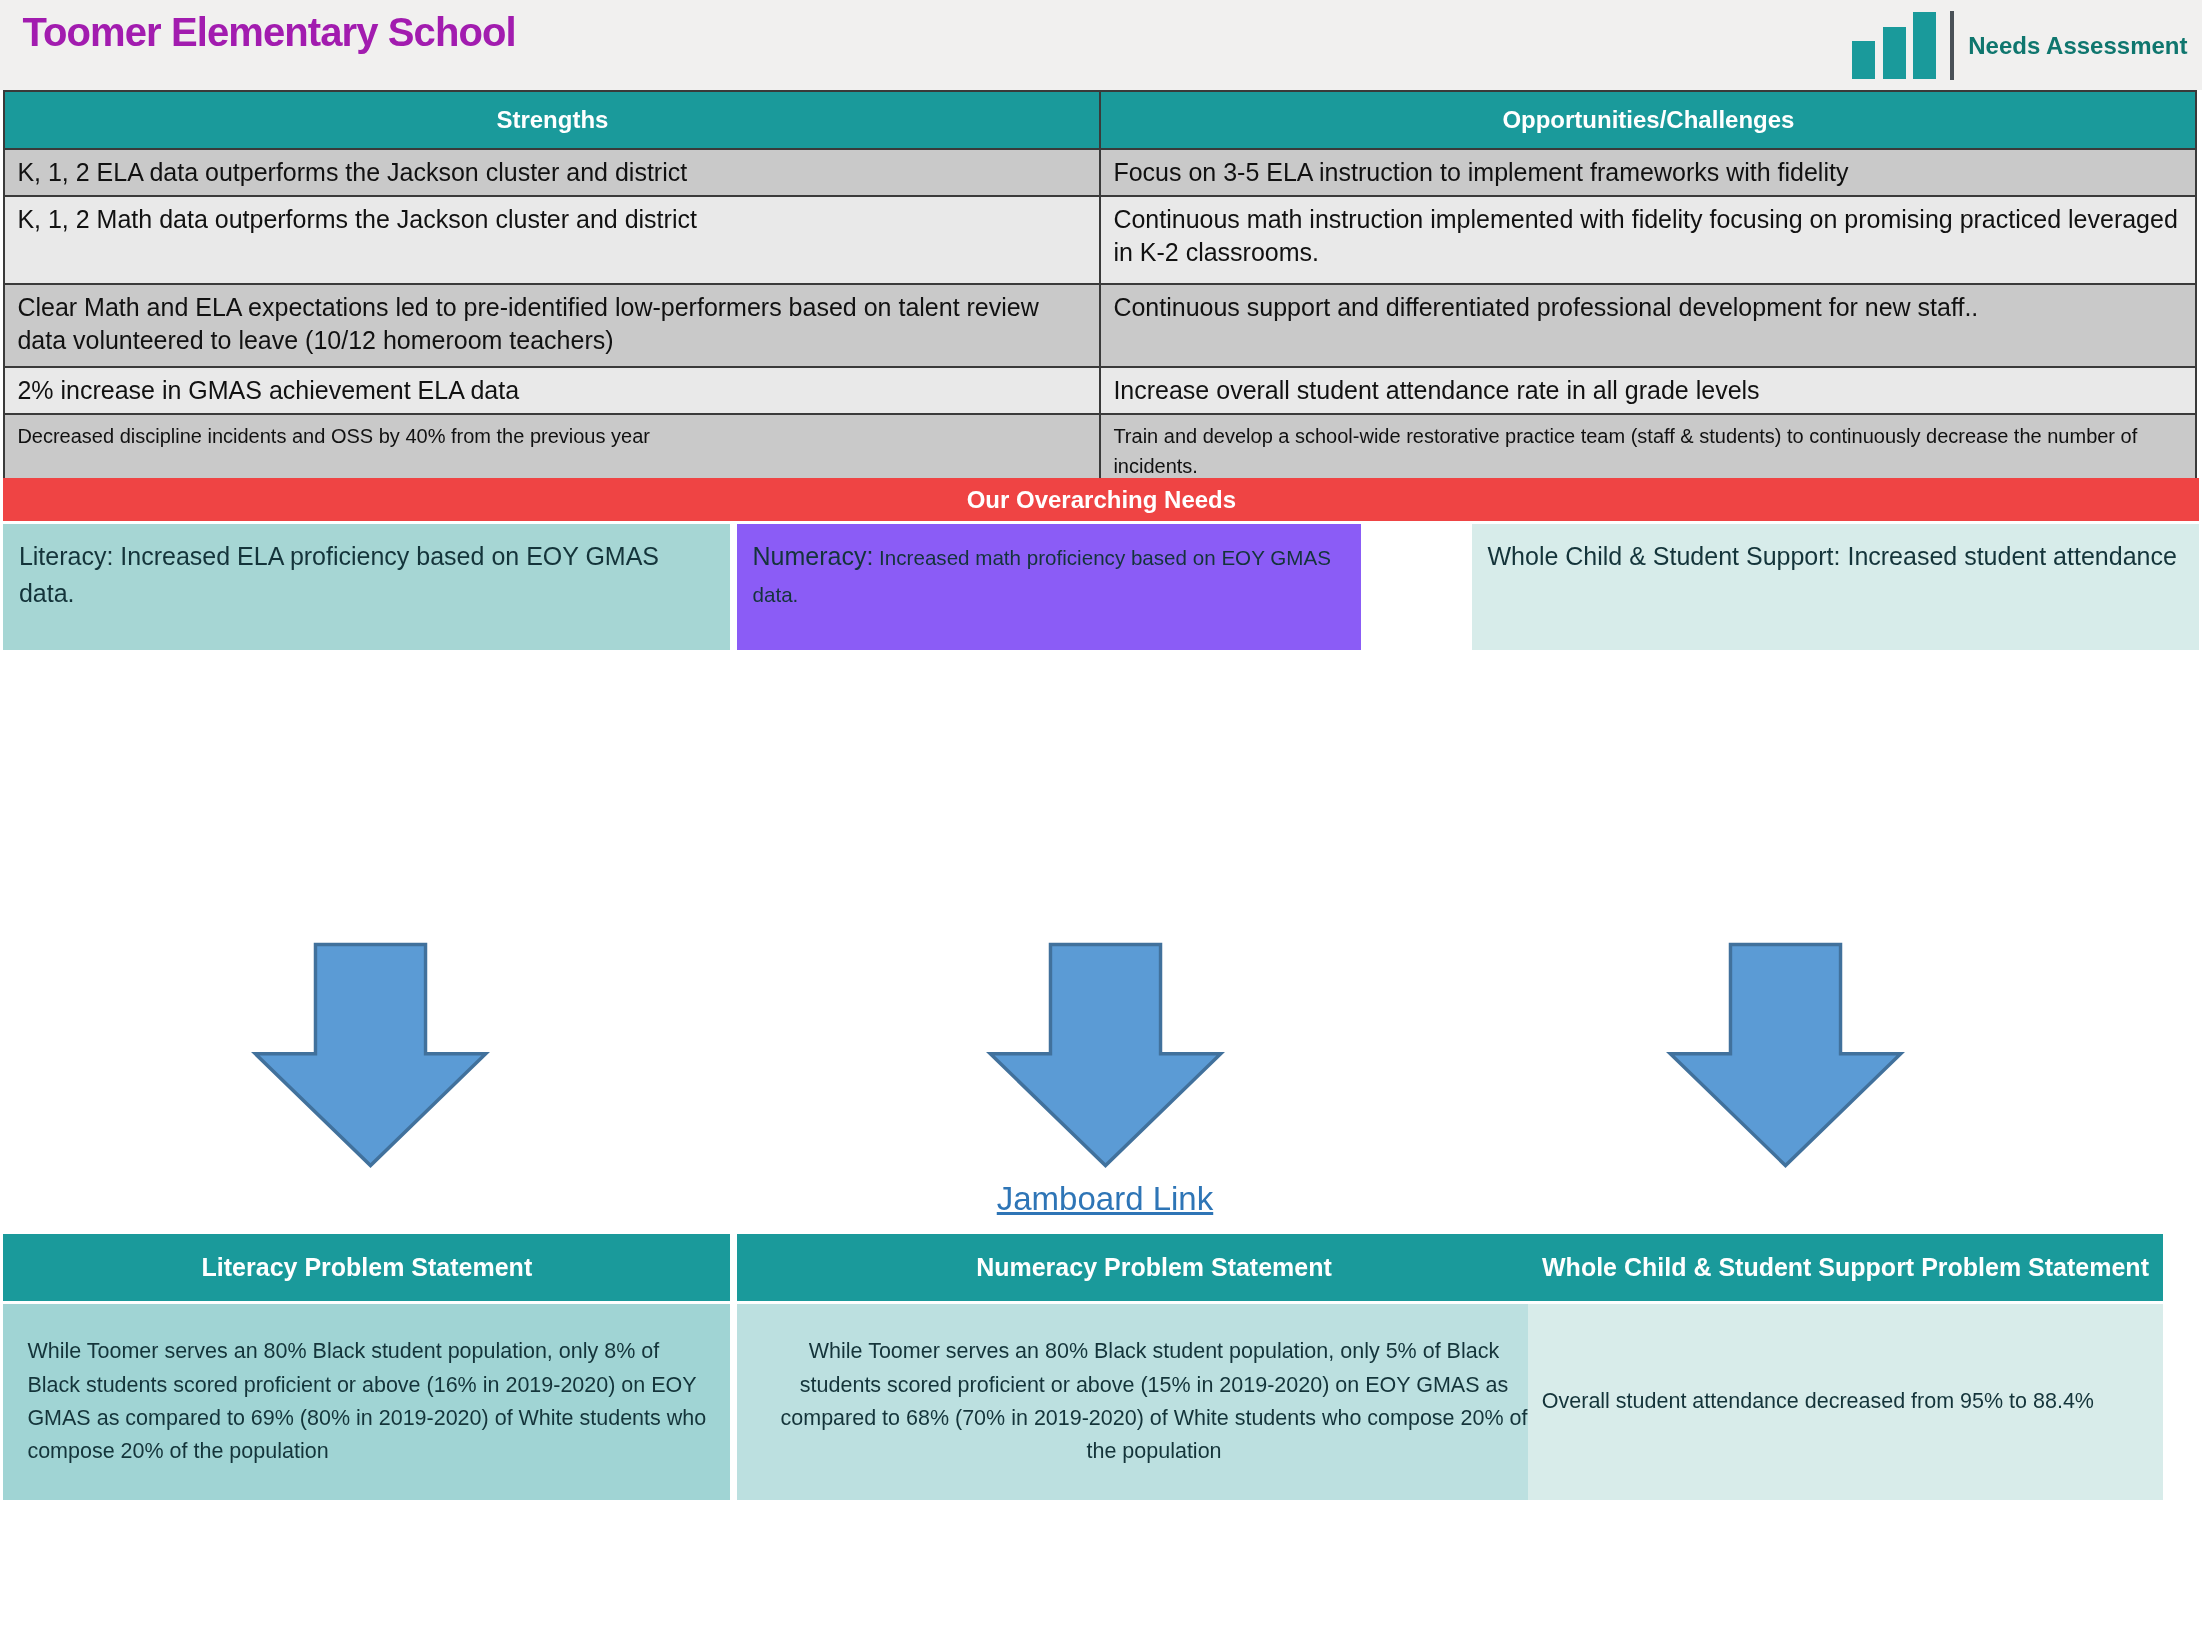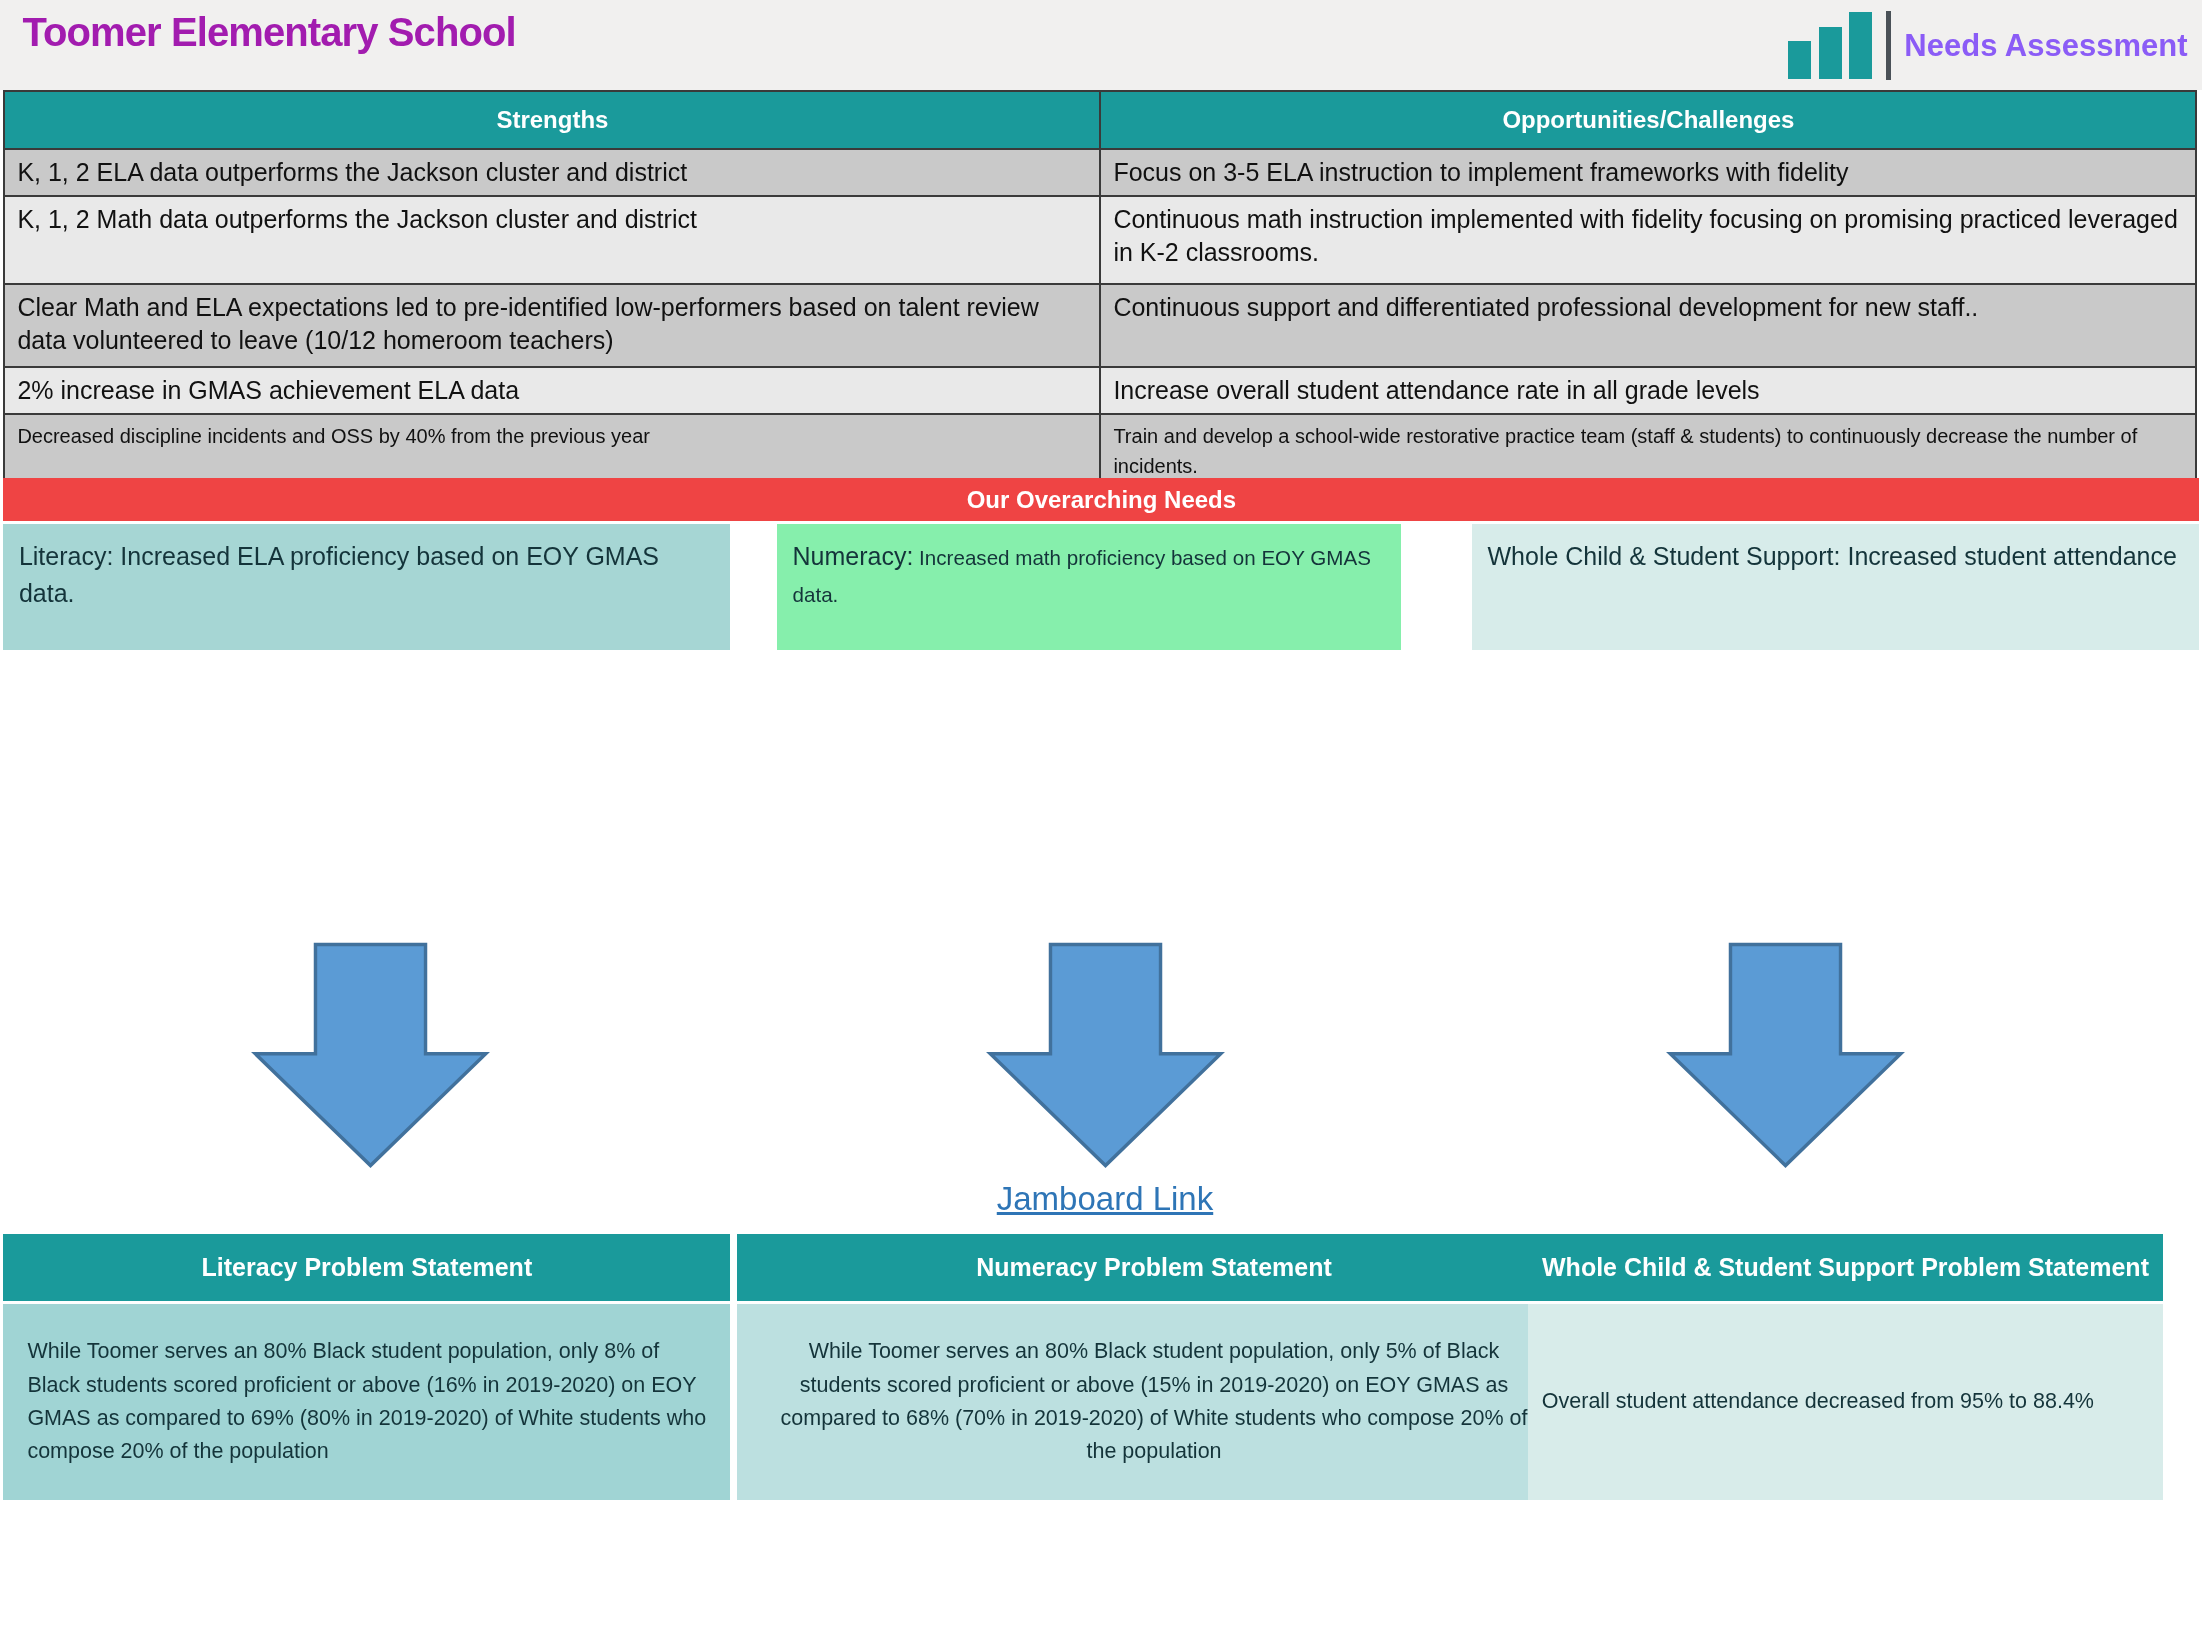--- a/index.html
+++ b/index.html
@@ -20,21 +20,21 @@
     font-size:40px; font-weight:bold; color:#a21caf; letter-spacing:-0.9px;
   }
   .brand {
     position:absolute; right:15.5px; top:8.6px; height:74px;
     display:flex; align-items:center; gap:13.8px;
   }
   .bars { display:flex; align-items:flex-end; gap:7.7px; height:67px; }
   .bar { width:23px; background:#1A9A9B; }
   .bar-1 { height:38px; } .bar-2 { height:52px; } .bar-3 { height:67px; }
   .brand-divider { width:4.3px; height:69px; background:#4a5157; }
-  .brand-text { font-size:31px; font-weight:bold; color:#8b5cf6; white-space:nowrap; }
+  .brand-text { font-size:24px; font-weight:bold; color:#0f766e; white-space:nowrap; }
 
   
   table.swot {
     position:absolute; left:3.4px; top:90px; width:2194px;
     border-collapse:collapse; table-layout:fixed;
   }
   .swot th, .swot td {
     border:2.6px solid #3a3a3a;
     box-sizing:border-box;
     vertical-align:top;
@@ -59,21 +59,21 @@
   .needs-header {
     position:absolute; left:3.4px; top:478px; width:2196px; height:43px;
     background:#ef4444; color:#fff; font-weight:bold; font-size:24px;
     display:flex; align-items:center; justify-content:center;
   }
   .needs-cell {
     position:absolute; top:524px; height:126px; box-sizing:border-box;
     padding:13.8px 15.5px; font-size:25px; line-height:1.5; color:#14343a;
   }
   .needs-cell.c1 { left:3.4px;    width:727px; background:#A6D6D4; }
-  .needs-cell.c2 { left:737px;  width:624px; background:#86efac;margin-left:40px; }
+  .needs-cell.c2 { left:737px;  width:624px; background:#8b5cf6; }
   .needs-cell.c3 { left:1472px; width:727px; background:#D7ECEA; }
   .needs-cell.c2 .rest { font-size:20.6px; }
 
   
   .arrow { position:absolute; top:942px; width:241px; height:227px; }
   .arrow.a1 { left:250px; } .arrow.a2 { left:985px; } .arrow.a3 { left:1665px; }
 
   
   .jamboard {
     position:absolute; left:890px; top:1180px; width:430px;

